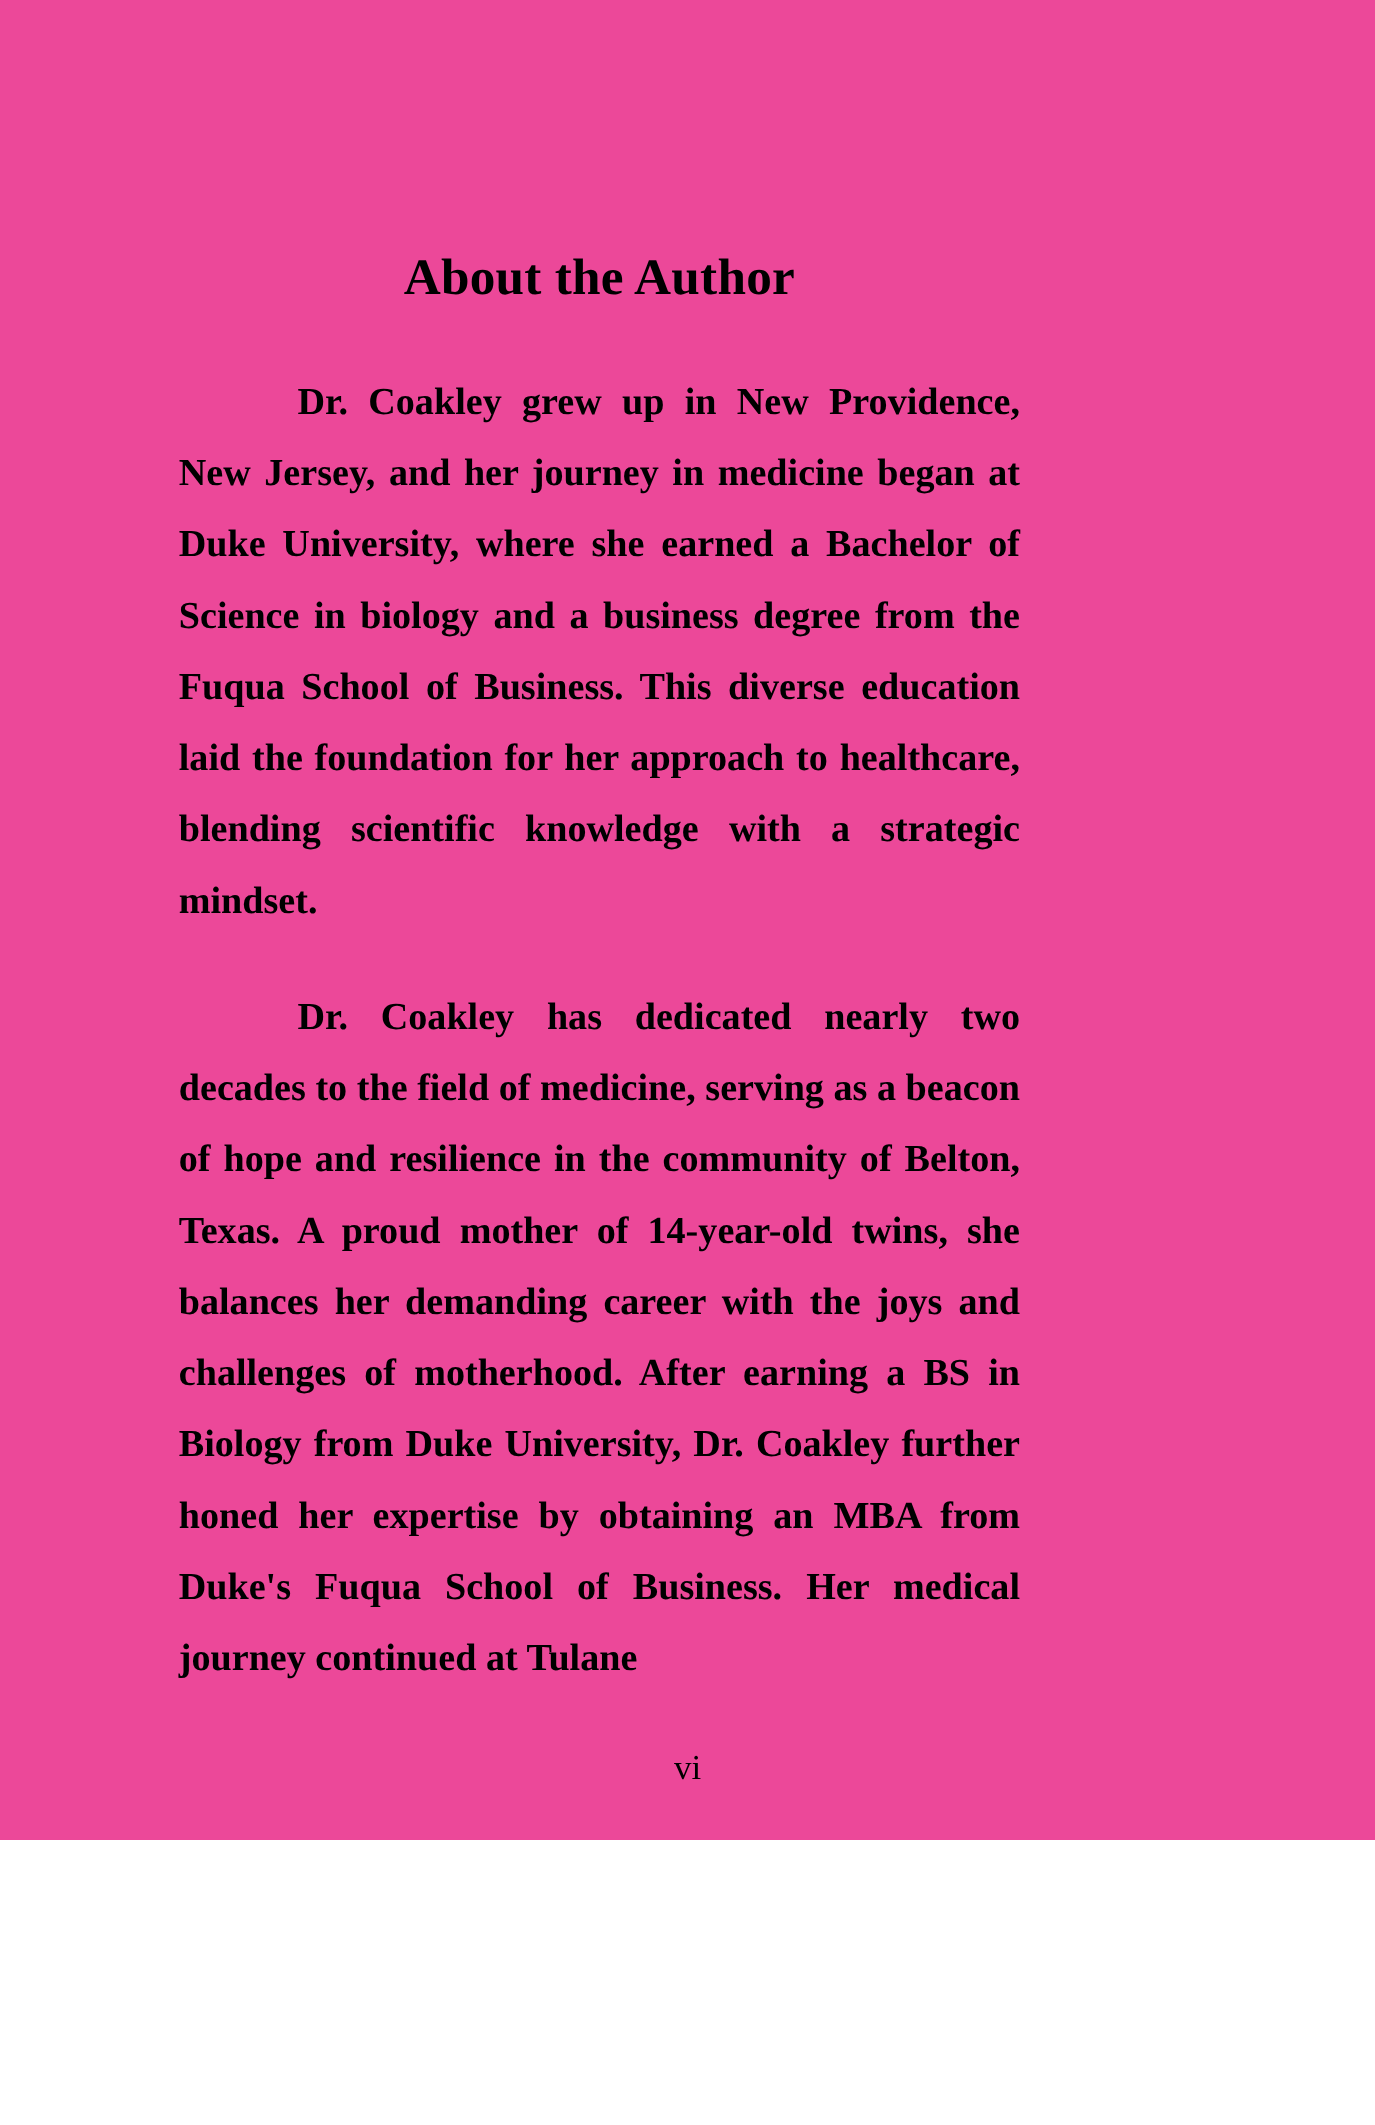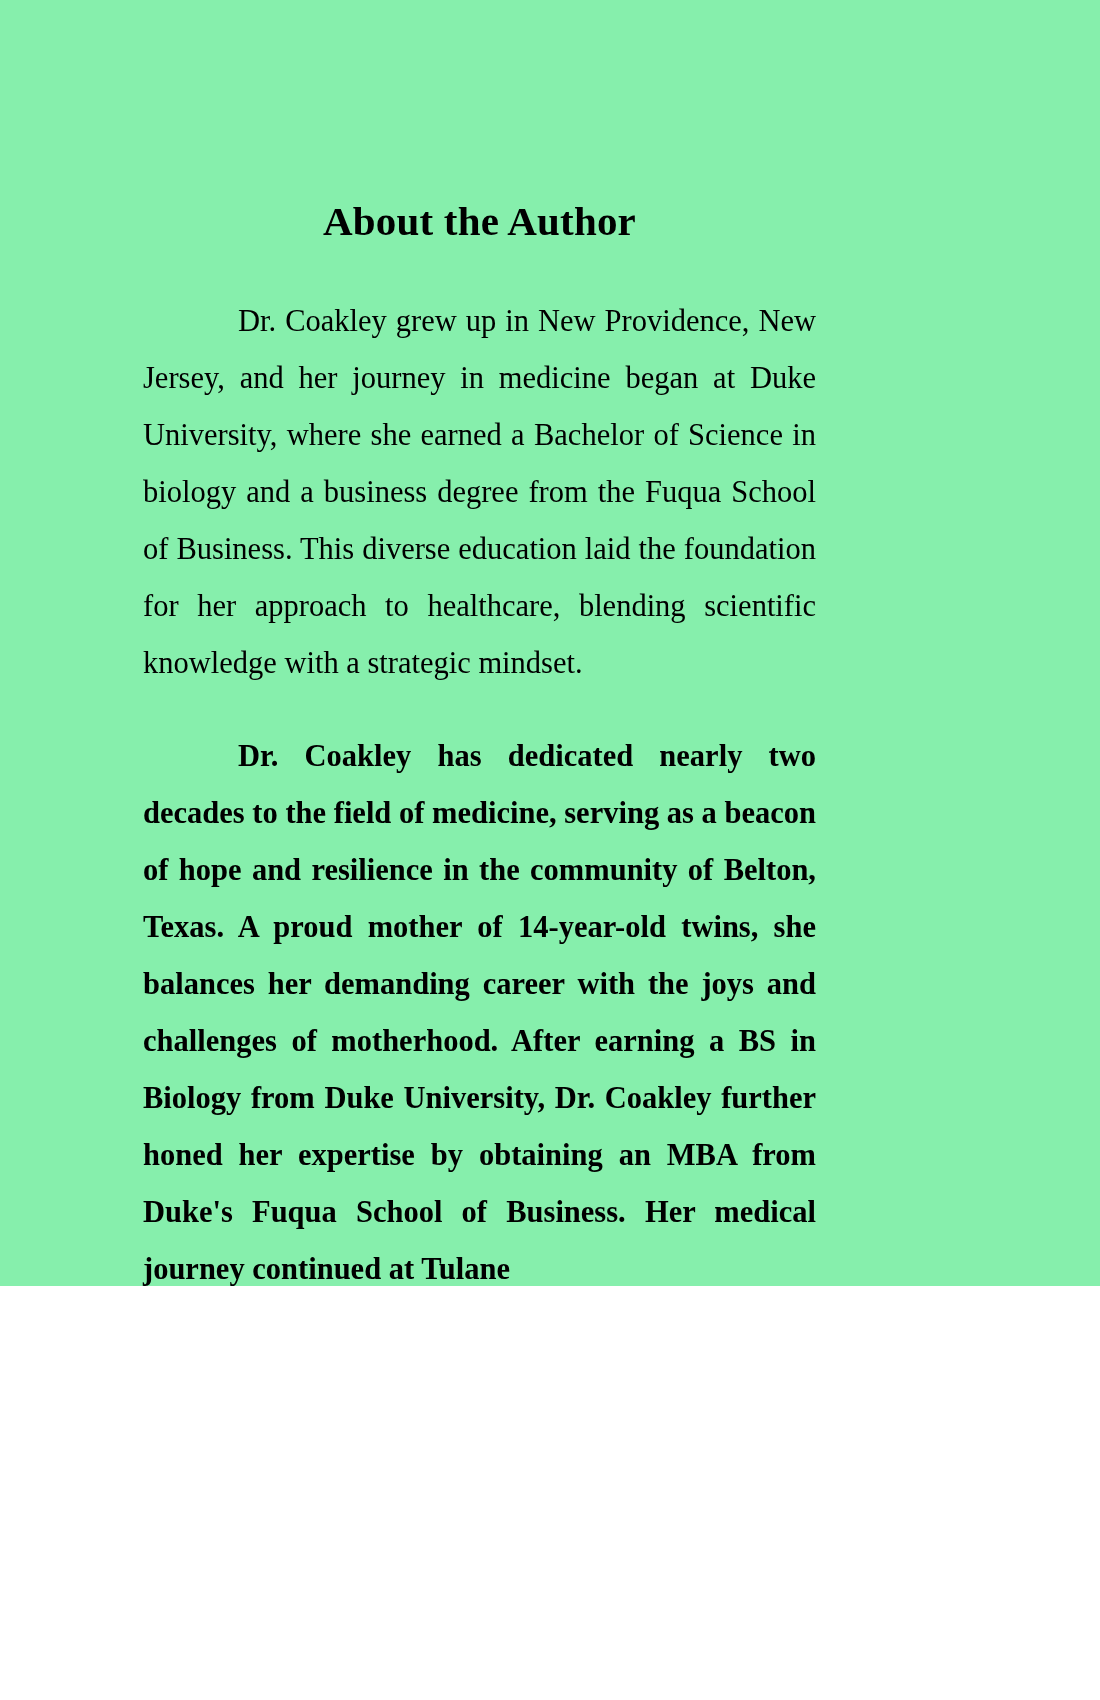--- a/index.html
+++ b/index.html
@@ -14,22 +14,22 @@
     font-family: "Liberation Serif", "DejaVu Serif", serif;
     color: #000000;
     -webkit-font-smoothing: antialiased;
   }
 
   .page {
     position: absolute;
     top: 0;
     left: 0;
     width: 1100px;
-    height: 1286px;
-    background: #86efac;
+    height: 1472px;
+    background: #ec4899;
     overflow: hidden;
   }
 
   .content {
     position: absolute;
     left: 143px;
     top: 0;
     width: 673px;
   }
 
@@ -49,34 +49,35 @@
     text-justify: inter-word;
     font-size: 30.5px;
     line-height: 57px;
     text-indent: 95px;
     hyphens: manual;
     word-spacing: 0px;
   }
 
   .body-paragraph.first-para {
     margin-top: 47px;
+    font-weight: bold;
   }
 
   .body-paragraph.second-para {
     margin-top: 36px;
     font-weight: bold;
   }
 
   .page-number {
     position: absolute;
     left: 0;
-    top: 1325px;
+    top: 1396px;
     width: 1100px;
     text-align: center;
-    font-size: 40px;
+    font-size: 28px;
     line-height: 38px;
   }
 </style>
 </head>
 <body>
 
 <div class="page">
 
   <div class="content">
 

